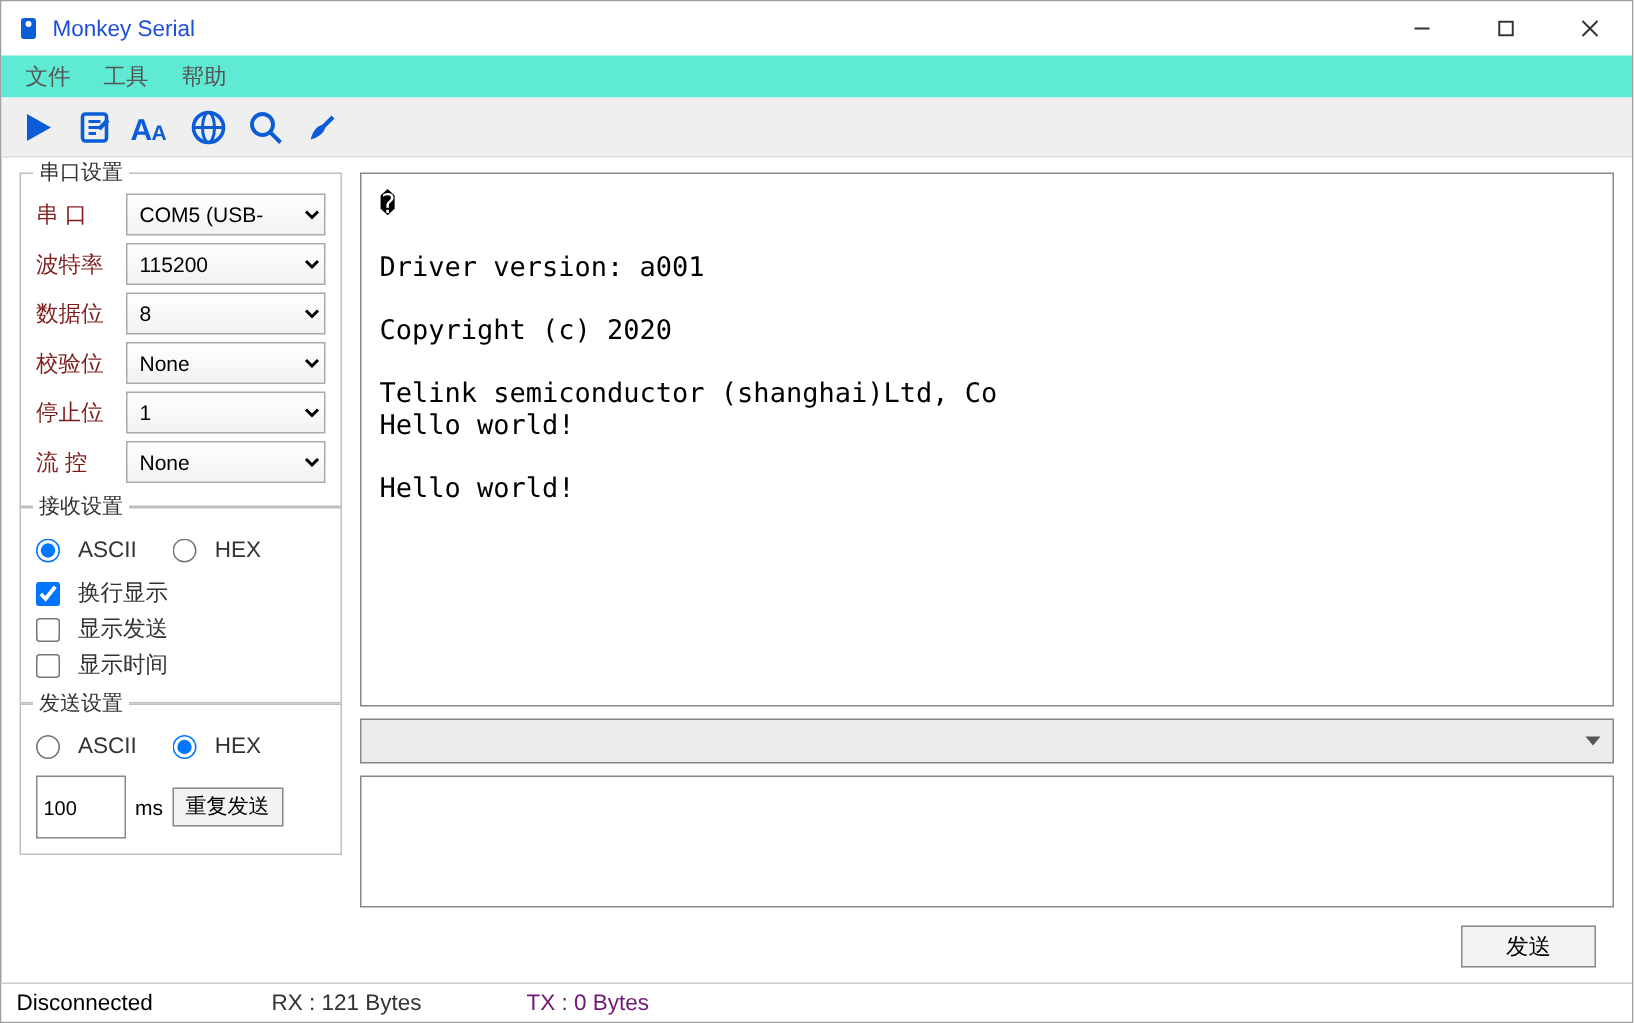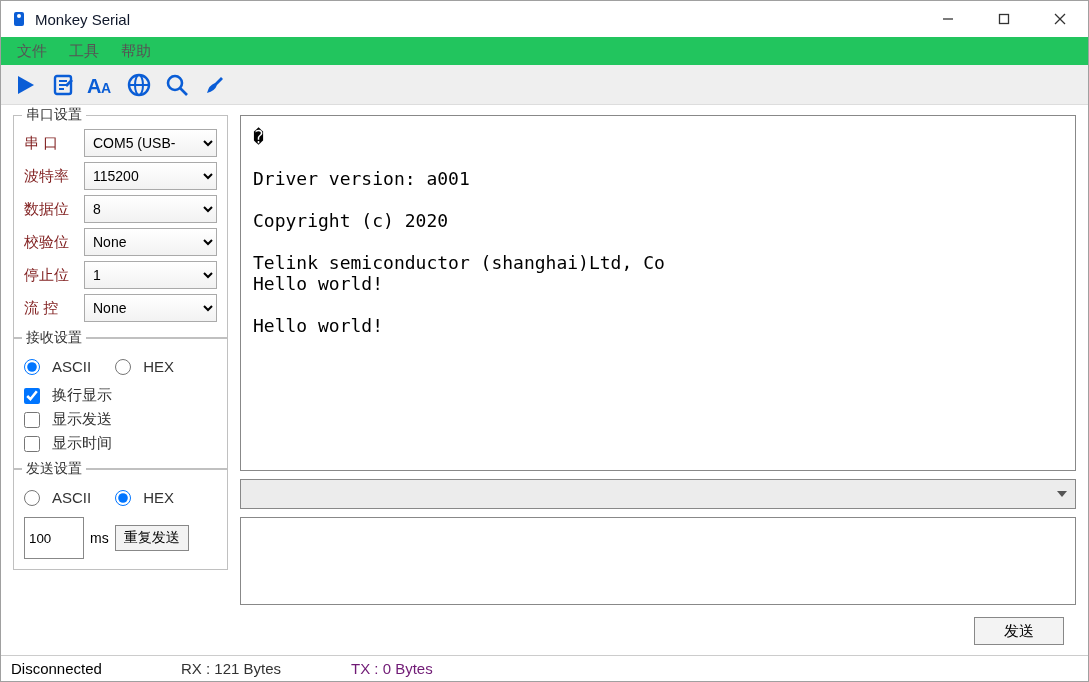--- a/index.html
+++ b/index.html
@@ -1,23 +1,23 @@
 <!DOCTYPE html>
 <html><head>
   <meta charset="utf-8">
   <style>
     * { box-sizing: border-box; margin: 0; padding: 0; }
     body { font-family: "Microsoft YaHei", "Segoe UI", sans-serif; font-size: 14px; background: #d8d8d8; }
     .window { width: 1089px; height: 682px; background: #fff; border: 1px solid #a0a0a0; position: relative; display: flex; flex-direction: column; }
     .titlebar { height: 36px; background: #fff; display: flex; align-items: center; padding: 0 0 0 10px; }
     .titlebar .icon { width: 16px; height: 16px; margin-right: 8px; }
-    .titlebar .title { flex: 1; color: #0f172a; font-size: 15px; }
+    .titlebar .title { flex: 1; color: #1d4ed8; font-size: 15px; }
     .titlebar .winbtns { display: flex; }
     .titlebar .winbtn { width: 56px; height: 36px; display: flex; align-items: center; justify-content: center; color: #333; }
-    .menubar { height: 28px; background: #22c55e; display: flex; align-items: center; padding: 0 10px; gap: 10px; color: #555; font-size: 15px; }
+    .menubar { height: 28px; background: #5eead4; display: flex; align-items: center; padding: 0 10px; gap: 10px; color: #555; font-size: 15px; }
     .menubar span { padding: 2px 6px; cursor: default; }
     .toolbar { height: 40px; background: #efefef; display: flex; align-items: center; padding: 0 10px; gap: 10px; border-bottom: 1px solid #ddd; }
     .toolbar .tbtn { width: 28px; height: 28px; display: flex; align-items: center; justify-content: center; }
     .content { flex: 1; display: flex; flex-direction: row; padding: 10px 12px 10px 12px; gap: 12px; }
     .leftcol { width: 215px; display: flex; flex-direction: column; gap: 0; }
     .group { border: 1px solid #c0c0c0; padding: 8px 10px 10px 10px; position: relative; }
     .group .legend { position: absolute; top: -10px; left: 8px; background: #fff; padding: 0 4px; font-size: 14px; color: #333; }
     .row { display: flex; align-items: center; margin: 5px 0; }
     .row .lbl { width: 60px; color: #7f1d1d; font-size: 15px; }
     .row select { flex: 1; height: 28px; border: 1px solid #aaa; font-size: 14px; padding: 0 4px; background: linear-gradient(#fff,#f2f2f2); }

